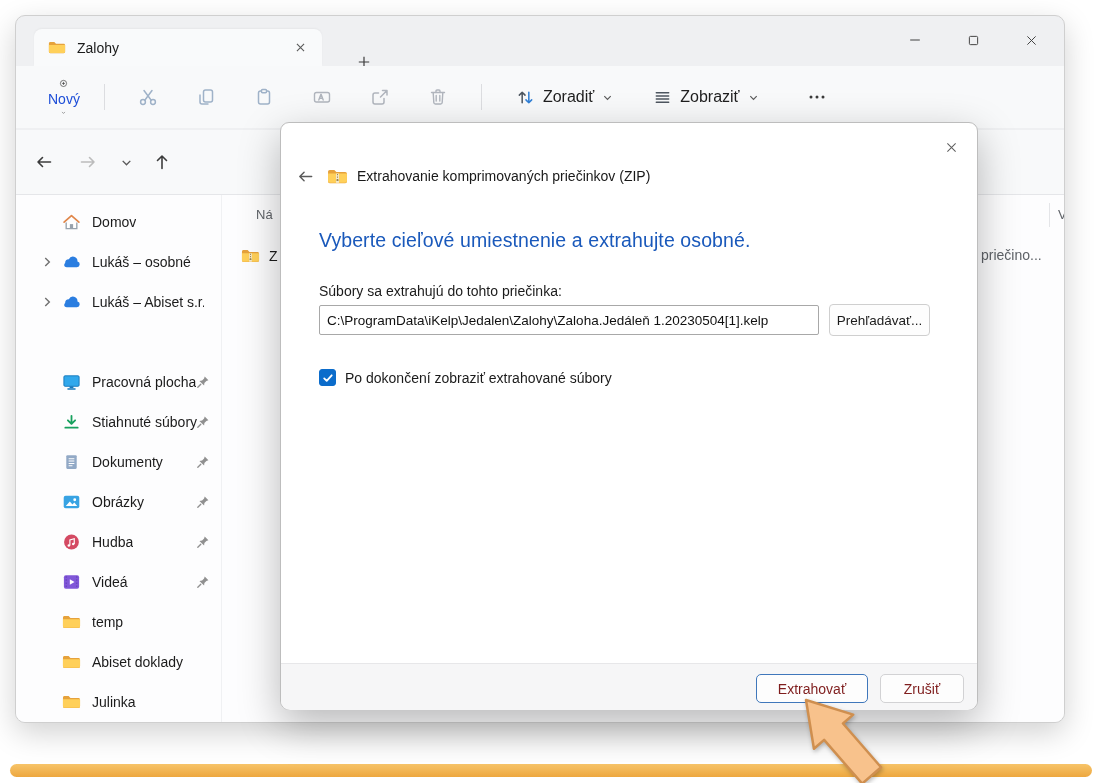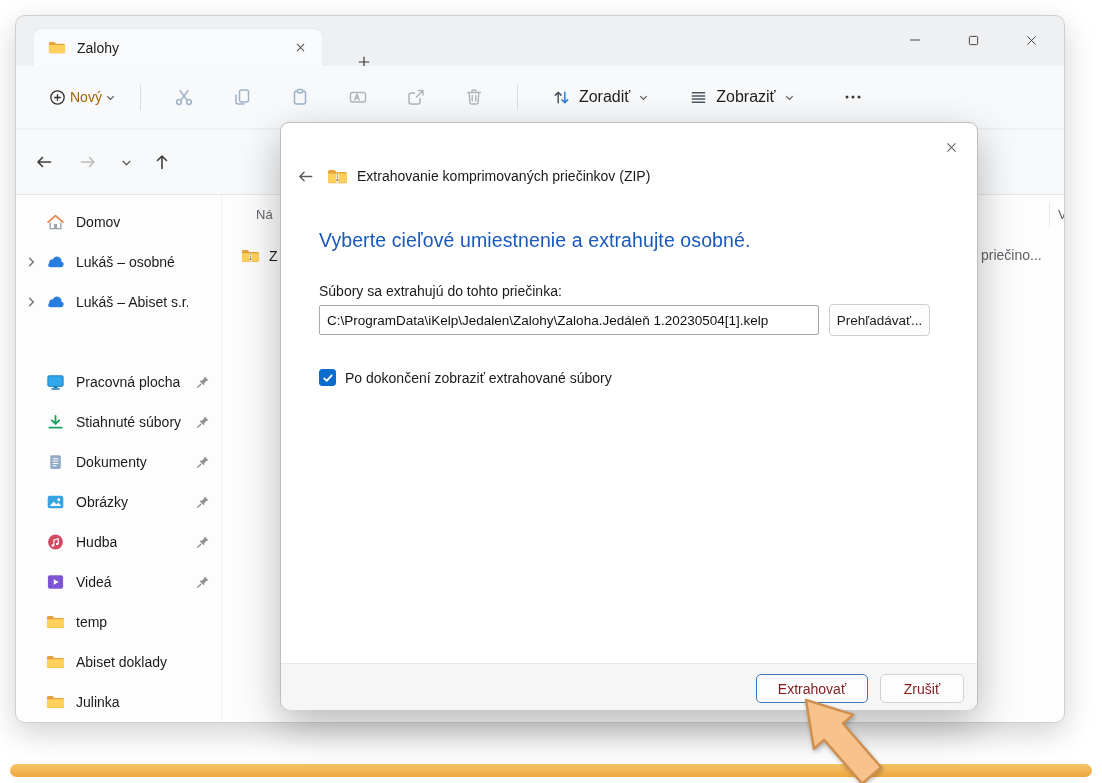--- a/index.html
+++ b/index.html
@@ -21,21 +21,21 @@
   .iconbtn { background:transparent; border:none; display:flex; align-items:center;
     justify-content:center; cursor:pointer; padding:0; }
   .tab-close { width:24px; height:24px; border-radius:4px; }
   .newtab { position:absolute; left:334px; top:32px; width:28px; height:28px; border-radius:4px; }
   .wincontrols { position:absolute; right:4px; top:0; height:48px; display:flex; }
   .wincontrols .iconbtn { width:58px; height:48px; }
 
   .commandbar { position:absolute; left:0; top:50px; width:100%; height:62px;
     background:#f8f9fa; display:flex; align-items:center; padding-left:22px; }
   .cmd-new { display:flex; align-items:center; gap:3px; height:36px; padding:0 10px;
-    border-radius:4px; font-size:14px; color:#a16207; }
+    border-radius:4px; font-size:14px; color:#1d4ed8;flex-direction:column; }
   .vdiv { width:1px; height:26px; background:#dcdde0; margin:0 14px; }
   .toolicon { width:44px; height:36px; border-radius:4px; margin:0 7px; }
   .cmd-text { display:flex; align-items:center; gap:8px; height:36px; padding:0 12px;
     border-radius:4px; font-size:16px; color:#1f1f1f; margin:0 8px; }
   .more { width:40px; height:36px; border-radius:4px; margin-left:18px; }
 
   .addressrow { position:absolute; left:0; top:114px; width:100%; height:64px;
     background:#f8f9fa; }
   .navbtn { position:absolute; top:16px; width:32px; height:32px; border-radius:4px; }
   .addressbox { position:absolute; left:175px; top:128px; width:680px; height:36px;
@@ -45,21 +45,21 @@
   .addressbox .crumb { font-size:14px; color:#1b1b1b; white-space:nowrap; }
   .searchbox { position:absolute; left:860px; top:128px; width:187px; height:36px;
     background:#ffffff; border:1px solid #e2e3e5; border-radius:5px; cursor:text; }
   .searchbox .sicon { position:absolute; right:12px; top:8px; width:19px; height:19px; }
   .chromeline { position:absolute; left:0; top:178px; width:100%; height:1px; background:#e5e6e9; }
 
   .main { position:absolute; left:0; top:179px; width:100%; bottom:0; background:#fdfdfe; }
   .sidebar { position:absolute; left:0; top:0; width:205px; height:100%; padding-top:7px; }
   .sbdivider { position:absolute; left:205px; top:0; width:1px; height:100%; background:#f0f1f3; }
   .sbitem { position:relative; height:40px; display:flex; align-items:center;
-    padding-left:8px; border-radius:5px; cursor:pointer; }
+    padding-left:24px; border-radius:5px; cursor:pointer; }
   .sbitem .chev { width:14px; height:14px; margin-right:8px; flex:0 0 auto; }
   .sbitem .sbicon { width:19px; height:18px; margin-right:11px; flex:0 0 auto; }
   .sbitem .sblabel { font-size:14px; color:#1b1b1b; white-space:nowrap; overflow:hidden; max-width:112px; }
   .sbitem .pin { position:absolute; right:11px; top:13px; width:14px; height:14px; }
   .sbspacer { height:40px; }
 
   .filelist { position:absolute; left:205px; top:0; right:0; height:100%; overflow:hidden; }
   .colheader { position:absolute; top:12px; font-size:13px; color:#5f6368; cursor:pointer; }
   .colname { left:35px; }
   .colsize { left:837px; }

